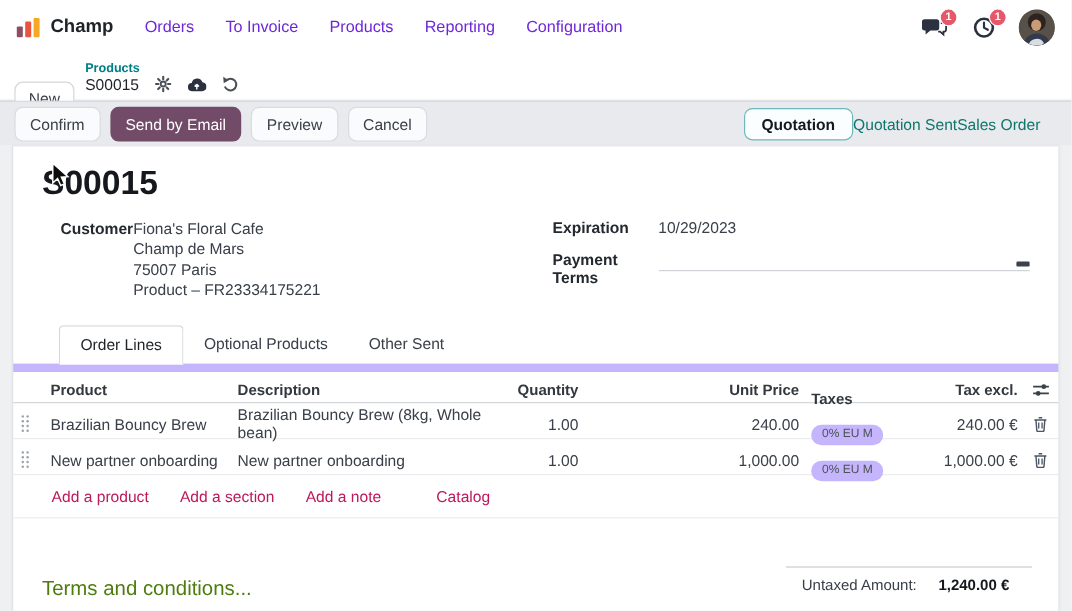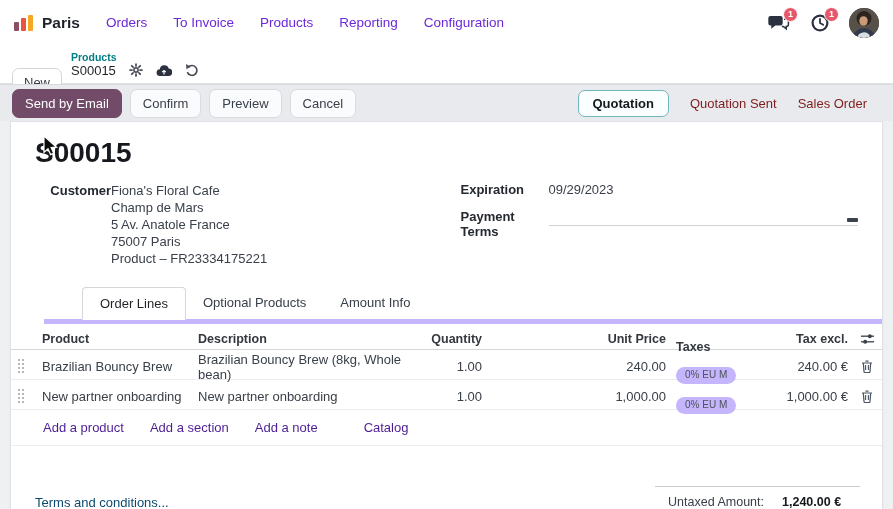--- a/index.html
+++ b/index.html
@@ -50,22 +50,22 @@
 
   
   .strip {
     position:absolute; top:84px; left:0; width:893px; height:37px;
     background:#e8eaed; border-top:1px solid #d8dadd;
     display:flex; align-items:center; padding:0 12px;
   }
   .btn { font-family:inherit; font-size:13px; border-radius:7px; padding:6px 12px; cursor:pointer; margin-right:8px; }
   .btn.primary { background:#714b67; border:1px solid #714b67; color:#fff; }
   .btn.secondary { background:#fafbfc; border:1px solid #d9dbdf; color:#3a4049; }
-  .statusbar { margin-left:auto; display:flex; align-items:center; gap:21px; padding-right:14px; }
-  .status { font-size:13px; color:#7f1d1d; cursor:pointer; }
+  .statusbar { margin-left:auto; display:flex; align-items:center; padding-right:14px; }
+  .status { font-size:13px; color:#0f766e; cursor:pointer; }
   .status.active {
     background:#fbfefe; border:1px solid #6fb7ba; border-radius:7px;
     padding:5px 14px; font-weight:700; color:#15181d;
   }
 
   
   .sheet {
     position:absolute; top:121px; left:10px; width:873px; height:420px;
     background:#fff; border:1px solid #e0e2e5; box-shadow:0 1px 2px rgba(0,0,0,.05);
   }
@@ -76,21 +76,21 @@
   .flabel { font-weight:700; color:#24292f; font-size:13px; }
   .col-left .flabel { width:76px; flex:none; padding-top:1px;text-align:right; }
   .addr div { line-height:17px; color:#3a4049; }
   .frow { display:flex; margin-bottom:12px; }
   .col-right .flabel { width:88px; flex:none; }
   .fvalue { color:#3a4049; }
   .pt-field { flex:1; border-bottom:1px solid #cfd2d6; height:17px; display:flex; justify-content:flex-end; align-items:flex-end; cursor:text; }
   .pt-dash { width:11px; height:4px; background:#3c414b; border-radius:1px; margin-bottom:3px; }
 
   
-  .tabs { margin-top:19px; display:flex; padding-left:38px; border-bottom:5px solid #c4b5fd;margin-left:33px; }
+  .tabs { margin-top:19px; display:flex; padding-left:38px; border-bottom:7px solid #c4b5fd; }
   .tab { padding:8px 17px; font-size:13px; color:#3a4049; cursor:pointer; position:relative; top:1px; }
   .tab.active {
     background:#fff; border:1px solid #d4d7da; border-bottom:1px solid #fff;
     border-radius:4px 4px 0 0; color:#1f2328;
   }
 
   
   .olgrid { display:grid; grid-template-columns:21px 158px 240px 56px 184px 100px 1fr 30px; align-items:center; }
   .ol-head { height:26px; border-bottom:1px solid #d4d7da; font-weight:700; color:#33383f; font-size:12.5px; }
   .ol-row { height:30px; border-bottom:1px solid #ececee; font-size:13px; color:#3a4049; }
@@ -99,46 +99,46 @@
   .c-qty, .c-price, .c-sub { text-align:right; padding-right:4px; }
   .c-taxes { padding-left:6px;margin-top:16px; }
   .c-icon { display:flex; justify-content:center; }
   .handle { display:grid; grid-template-columns:repeat(2,3px); grid-auto-rows:3px; gap:1px; justify-content:center; cursor:grab; }
   .handle i { width:2px; height:2px; border-radius:50%; background:#9aa0a6; }
   .tag {
     display:inline-block; background:#c4b5fd; color:#4d5258; border-radius:10px;
     padding:2.5px 9px; font-size:10px; line-height:12px;
   }
   .links-row { display:flex; padding:10px 0 10px 32px; border-bottom:1px solid #ededef; }
-  .links-row a { color:#4c1d95; text-decoration:none; font-size:13px; margin-right:26px; cursor:pointer;text-align:right; }
+  .links-row a { color:#be185d; text-decoration:none; font-size:13px; margin-right:26px; cursor:pointer;text-align:right; }
   .links-row a.catalog { margin-left:20px; }
 
   
   .sheet-footer { margin-top:40px; display:flex; align-items:flex-start; padding:0 22px 0 24px; }
-  .terms { flex:1; color:#0c4a6e; font-size:13px; padding-top:9px; cursor:text; }
+  .terms { flex:1; color:#4d7c0f; font-size:17px; padding-top:9px; cursor:text; }
   .totals { width:205px; border-top:1px solid #c9ccd0; padding-top:8px; }
   .trow { display:flex; justify-content:flex-end; align-items:baseline; margin-bottom:9px; font-size:12.5px; color:#3a4049; }
   .tlabel { margin-right:18px; }
   .tval { font-weight:700; color:#15181d; min-width:78px; text-align:left; }
 
   .cursor { position:absolute; left:39px; top:134px; z-index:50; pointer-events:none; }
   svg { display:block; }
 </style>
 </head>
 <body>
 
 <div id="screen">
 
   <header class="topnav">
     <div class="logo">
       <span class="b1"></span>
         <span class="b2"></span>
         <span class="b3"></span>
     </div>
-    <div class="appname">Paris</div>
+    <div class="appname">Champ</div>
     <nav class="menu">
       <span>Orders</span>
       <span>To Invoice</span>
       <span>Products</span>
       <span>Reporting</span>
       <span>Configuration</span>
     </nav>
     <div class="nav-right">
       <div class="icon-wrap">
         <svg width="22" height="20" viewBox="0 0 22 20">
@@ -197,63 +197,62 @@
           <svg width="14" height="14" viewBox="0 0 16 16">
             <path d="M3.6 5 a5.6 5.6 0 1 1 -0.9 5.4" fill="none" stroke="#4a4e57" stroke-width="1.9"></path>
             <polygon points="1.2,1.2 1.6,7.2 6.4,4.4" fill="#4a4e57"></polygon>
           </svg>
         </span>
       </div>
     </div>
   </div>
 
   <div class="strip">
+    <button class="btn secondary">Confirm</button>
     <button class="btn primary">Send by Email</button>
-    <button class="btn secondary">Confirm</button>
     <button class="btn secondary">Preview</button>
     <button class="btn secondary">Cancel</button>
     <div class="statusbar">
       <span class="status active">Quotation</span>
       <span class="status">Quotation Sent</span>
       <span class="status">Sales Order</span>
     </div>
   </div>
 
   <div class="sheet">
     <h1>S00015</h1>
 
     <div class="fields">
       <div class="col-left">
         <span class="flabel">Customer</span>
         <div class="addr">
           <div>Fiona's Floral Cafe</div>
           <div>Champ de Mars</div>
-          <div>5 Av. Anatole France</div>
           <div>75007 Paris</div>
           <div>Product – FR23334175221</div>
         </div>
       </div>
       <div class="col-right">
         <div class="frow">
           <span class="flabel">Expiration</span>
-          <span class="fvalue">09/29/2023</span>
+          <span class="fvalue">10/29/2023</span>
         </div>
         <div class="frow">
           <span class="flabel">Payment Terms</span>
           <span class="pt-field">
             <span class="pt-dash"></span>
           </span>
         </div>
       </div>
     </div>
 
     <div class="tabs">
       <span class="tab active">Order Lines</span>
       <span class="tab">Optional Products</span>
-      <span class="tab">Amount Info</span>
+      <span class="tab">Other Sent</span>
     </div>
 
     <div class="olgrid ol-head">
       <span></span>
       <span class="c-prod">Product</span>
       <span class="c-desc">Description</span>
       <span class="c-qty">Quantity</span>
       <span class="c-price">Unit Price</span>
       <span class="c-taxes">Taxes</span>
       <span class="c-sub">Tax excl.</span>

